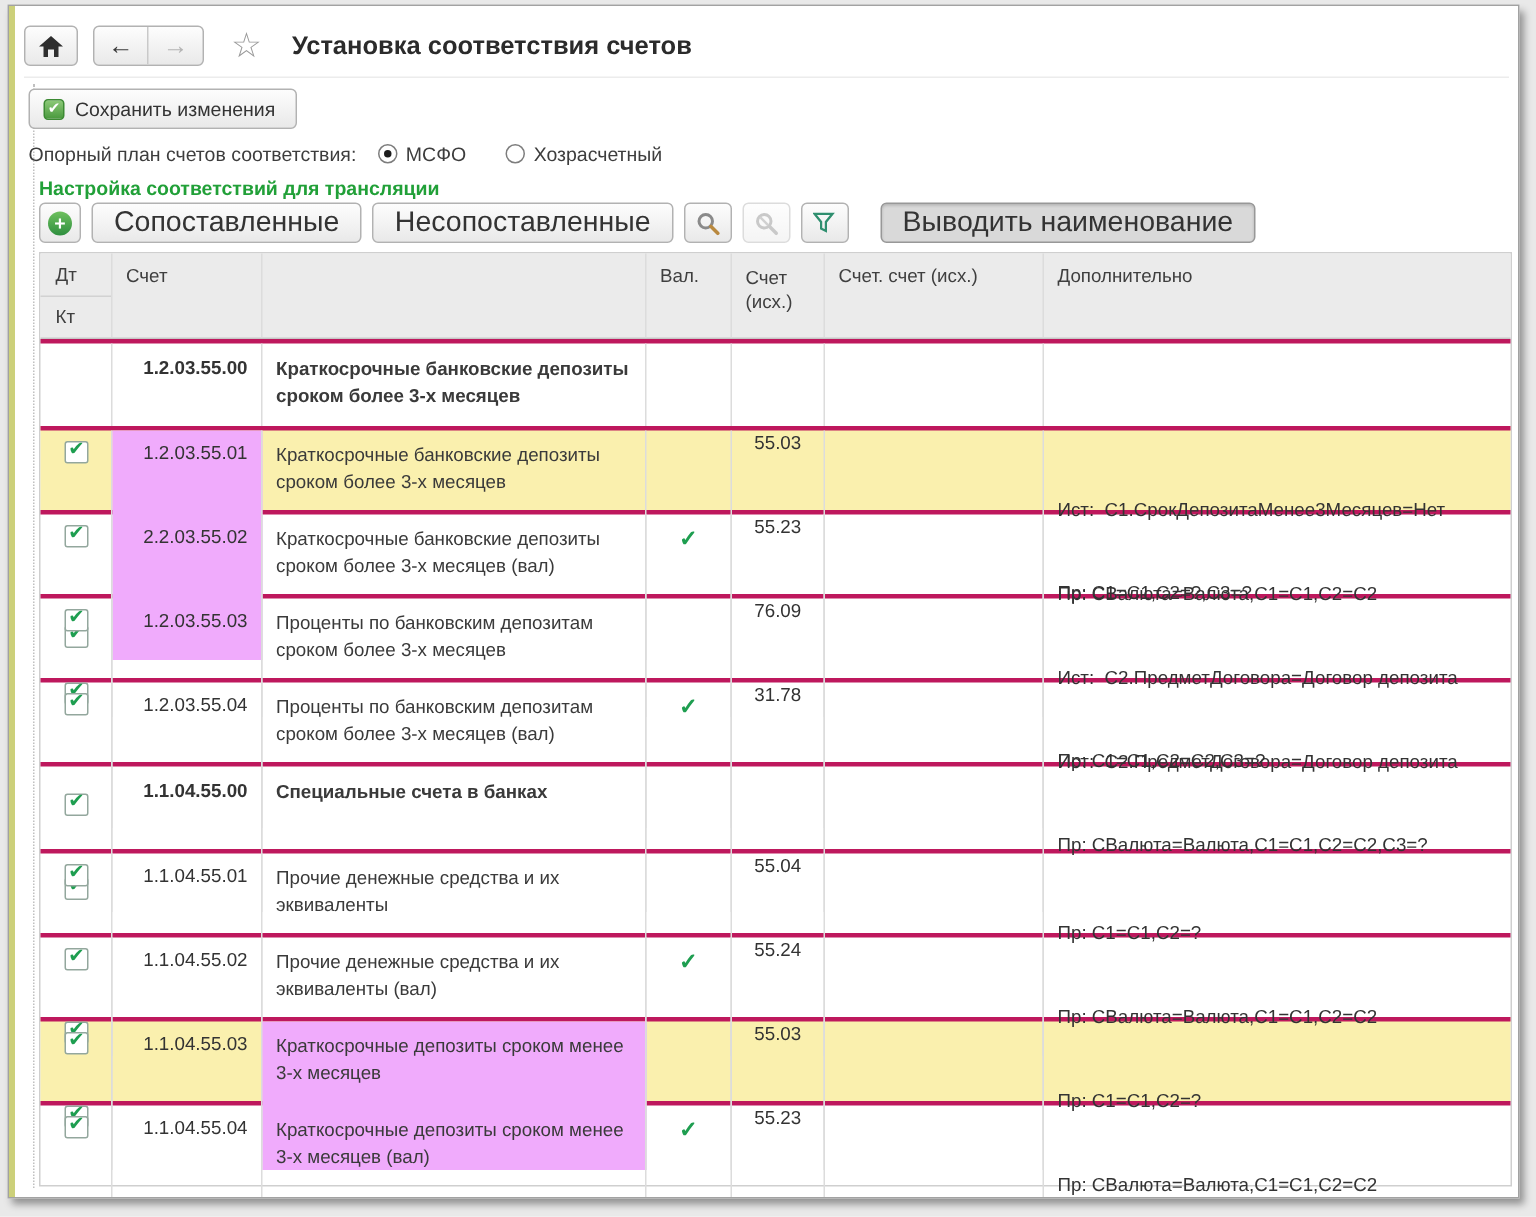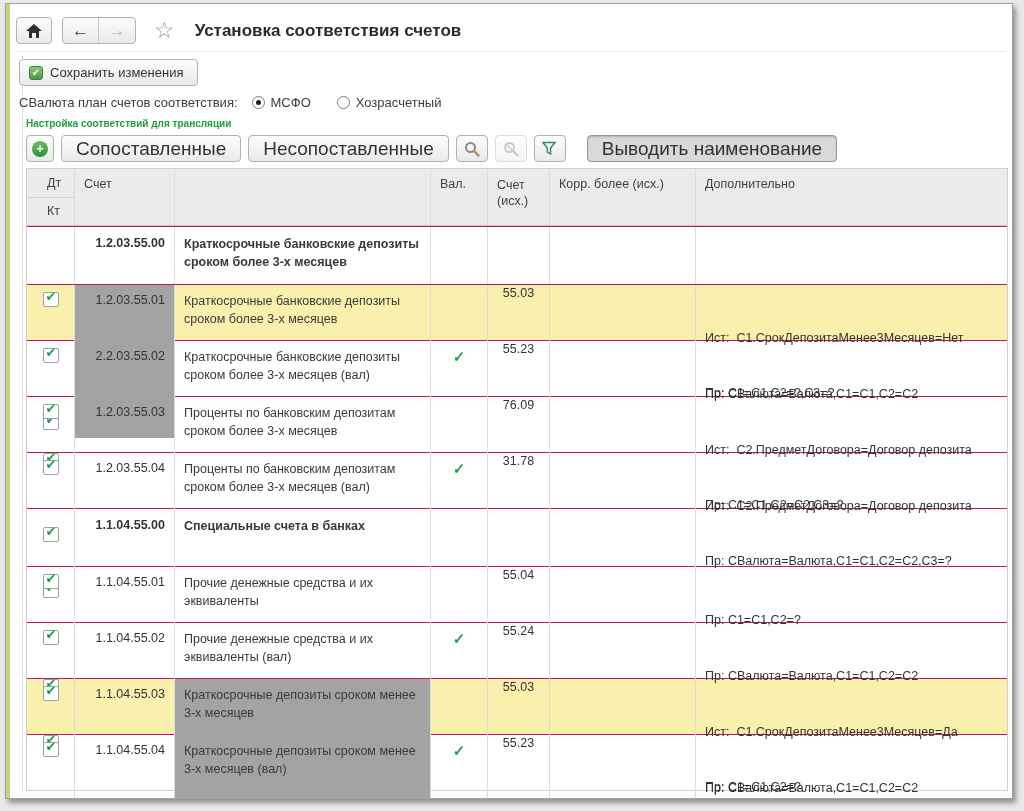--- a/index.html
+++ b/index.html
@@ -37,21 +37,21 @@
 
   
   .radiorow { position:absolute; left:13px; top:91px; display:flex; align-items:center;
     font-size:13px; color:#3d3d3d; gap:6px; }
   .radio { display:inline-flex; align-items:center; gap:6px; margin-left:8px; }
   .rdot { width:13px; height:13px; border:1px solid #7d7d7d; border-radius:50%;
     background:#fff; position:relative; }
   .rdot.on::after { content:""; position:absolute; left:3px; top:3px; width:5px; height:5px;
     border-radius:50%; background:#1c1c1c; }
 
-  .section-label { position:absolute; left:20px; top:114px; font-size:10px;
+  .section-label { position:absolute; left:20px; top:114px; font-size:13px;
     font-weight:bold; color:#21a038; }
 
   
   .ftoolbar { position:absolute; left:20px; top:131px; height:27px; display:flex;
     align-items:center; gap:7px; font-size:13px; }
   .add-btn { width:28px; }
   .add-ico { width:16px; height:16px; border-radius:50%;
     background:linear-gradient(#6ec05e,#2f8f3f); color:#fff; font-size:13px;
     font-weight:bold; line-height:15px; text-align:center; }
   .tbtn { padding:0 14px; font-size:19px; color:#333; }
@@ -61,42 +61,42 @@
 
   
   .table { position:absolute; left:20px; top:164px; width:982px;
     border:1px solid #cfcfcf; font-size:12.5px; background:#fff; }
   .trow { display:grid; grid-template-columns:48px 100px 256px 57px 62px 146px 1fr; }
   .trow > div { border-right:1px solid #dcdcdc; position:relative; }
   .trow > div:last-child { border-right:none; }
   .thead { height:57px; background:#ebebeb; color:#3f3f3f; border-bottom:1px solid #c7c7c7; }
   .thead .h { padding:8px 8px 0 9px; }
   .dtkt { display:flex; flex-direction:column; }
-  .dtkt span { flex:1; display:flex; align-items:center; padding-left:20px; }
+  .dtkt span { flex:1; display:flex; align-items:center; padding-left:10px; }
   .dtkt span:first-child { border-bottom:1px solid #d2d2d2; }
   .h2line { line-height:1.3; }
 
-  .trow.body { border-top:1px solid #be185d; }
+  .trow.body { border-top:3px solid #be185d; }
   .trow.data { height:56px; }
   .trow.grp  { height:58px; font-weight:bold; }
   .cbcell { display:flex; flex-direction:column; justify-content:space-between;
     align-items:center; padding:7px 0 8px; }
   .chk { width:16px; height:15px; border:1px solid #93a79d; border-radius:2px;
     background:#fff; position:relative; }
   .chk::after { content:"\2714"; position:absolute; left:2px; top:-4px;
     color:#1e9e50; font-size:13px; }
   .codecell { text-align:right; padding:8px 9px 0 0; color:#333; }
   .namecell { padding:8px 10px 0 9px; line-height:1.4; color:#3a3a3a; }
   .valcell { text-align:center; padding-top:7px; color:#1e9e50; font-size:15px; font-weight:bold; }
   .srccell { text-align:center; padding-top:1px; }
   .extracell { padding:8px 8px 0 9px; line-height:1.45; white-space:pre-wrap; }
   .grp .codecell, .grp .namecell { padding-top:9px; }
 
   .sel { background:#faf0ae; }
-  .sel .hl { background:#a3a3a3; }
+  .sel .hl { background:#f0abfc; }
 </style>
 </head>
 <body>
 
 <div class="window">
   <div class="olive-strip"></div>
   <div class="splitter"></div>
 
   <div class="topbar">
     <div class="btn home-btn">
@@ -113,21 +113,21 @@
   </div>
 
   <div class="saverow">
     <div class="btn save-btn">
       <span class="save-ico">✔</span>
       <span>Сохранить изменения</span>
     </div>
   </div>
 
   <div class="radiorow">
-    <span>СВалюта план счетов соответствия:</span>
+    <span>Опорный план счетов соответствия:</span>
     <span class="radio">
       <span class="rdot on"></span>
       <span>МСФО</span>
     </span>
     <span class="radio" style="margin-left:20px">
       <span class="rdot"></span>
       <span>Хозрасчетный</span>
     </span>
   </div>
 
@@ -164,21 +164,21 @@
 
     <div class="trow thead">
       <div class="dtkt">
         <span>Дт</span>
         <span>Кт</span>
       </div>
       <div class="h">Счет</div>
       <div class="h"></div>
       <div class="h">Вал.</div>
       <div class="h h2line">Счет (исх.)</div>
-      <div class="h">Корр. более (исх.)</div>
+      <div class="h">Счет. счет (исх.)</div>
       <div class="h">Дополнительно</div>
     </div>
 
     <div class="trow body grp">
       <div></div>
       <div class="codecell">1.2.03.55.00</div>
       <div class="namecell">Краткосрочные банковские депозиты сроком более 3-х месяцев</div>
       <div></div>
         <div></div>
         <div></div>
@@ -295,21 +295,20 @@
       <div class="cbcell">
         <span class="chk"></span>
 
       </div>
       <div class="codecell">1.1.04.55.03</div>
       <div class="namecell hl">Краткосрочные депозиты сроком менее 3-х месяцев</div>
       <div class="valcell"></div>
       <div class="srccell">55.03</div>
       <div></div>
       <div class="extracell">
-        <div>Ист:  С1.СрокДепозитаМенее3Месяцев=Да</div>
         <div>Пр: С1=С1,С2=?</div>
       </div>
     </div>
 
     <div class="trow body data">
       <div class="cbcell">
         <span class="chk"></span>
 
       </div>
       <div class="codecell">1.1.04.55.04</div>

